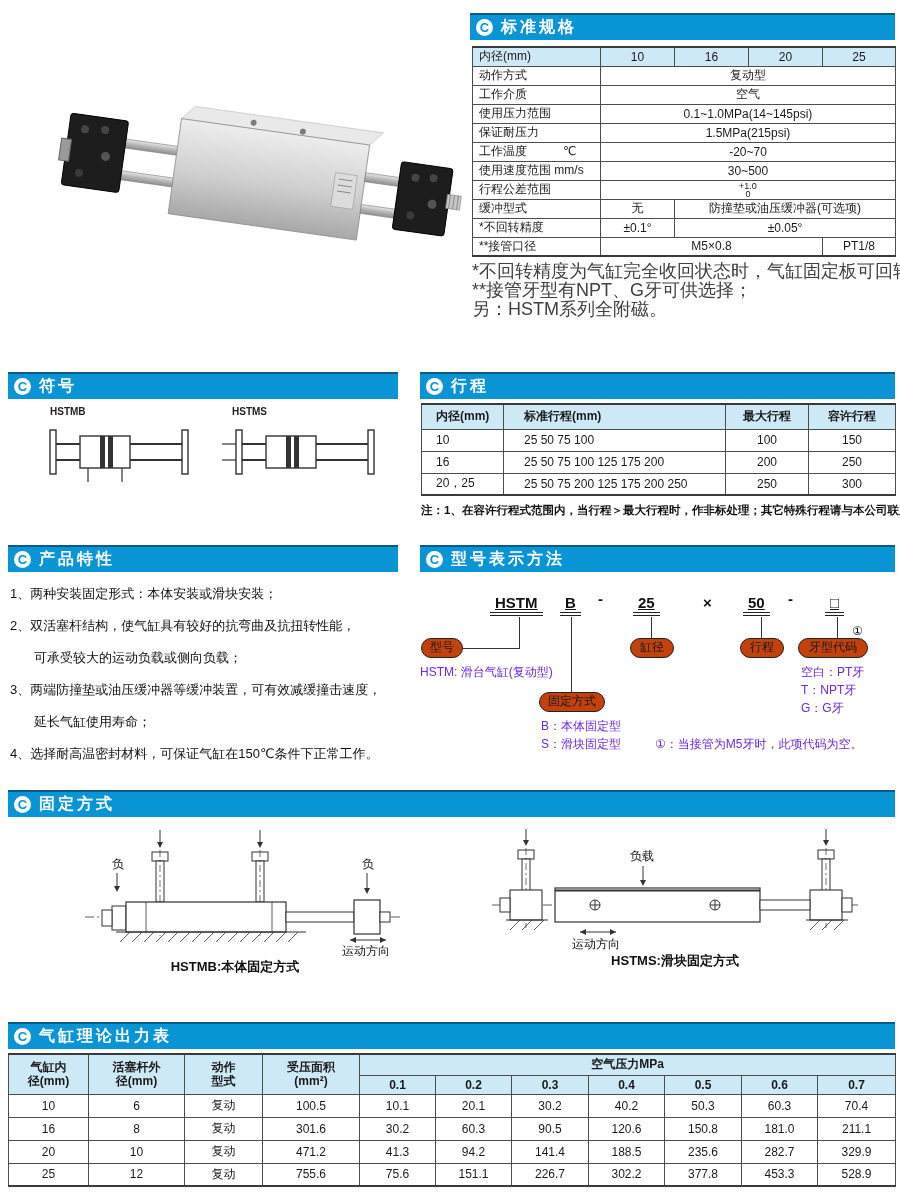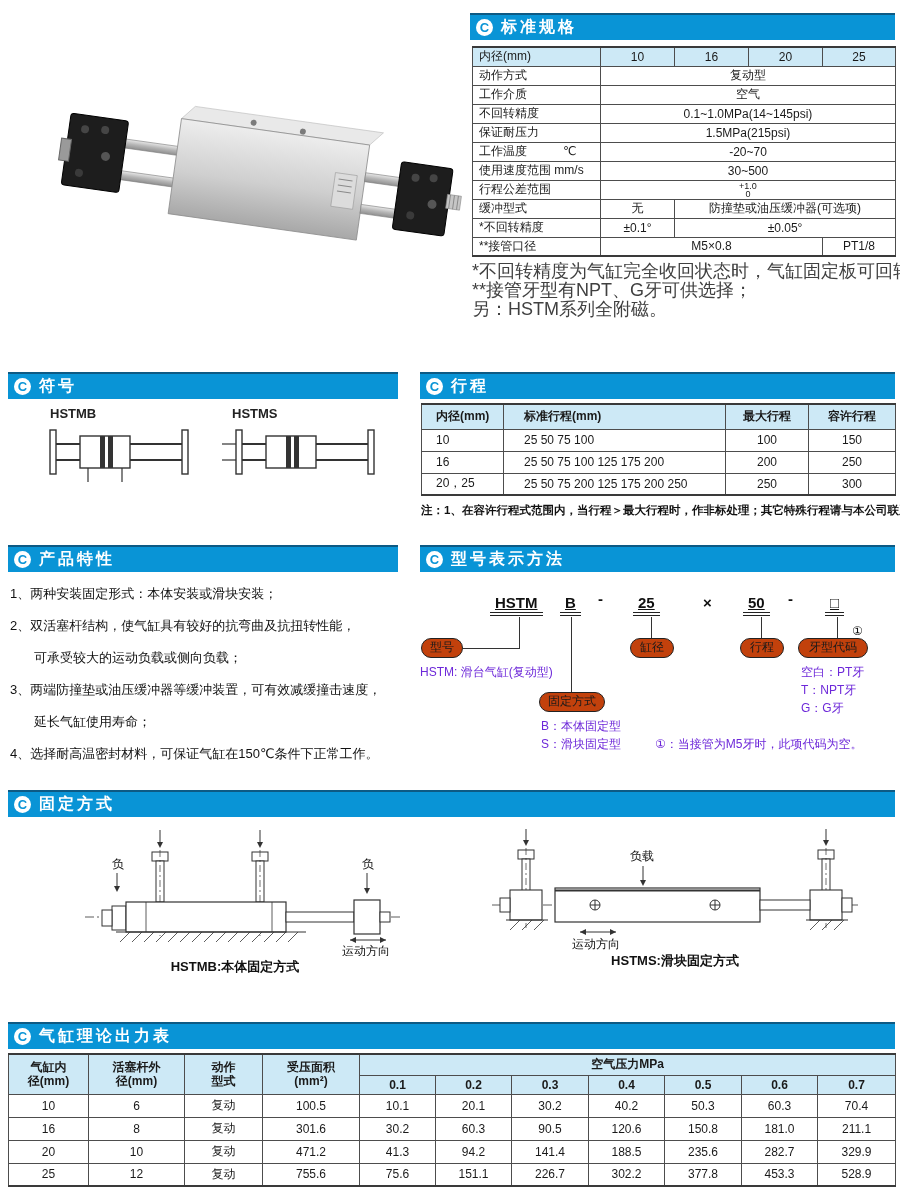--- a/index.html
+++ b/index.html
@@ -29,21 +29,21 @@
   .stroke-table td.hd { height:25px; font-weight:bold; }
   .stroke-table td { height:22px; }
   .stroke-table td.std { text-align:left; padding-left:20px; }
   .stroke-table td.bore { text-align:left; padding-left:14px; }
   .force-table td { height:23px; }
   .force-table td.hd { font-weight:bold; white-space:pre-line; line-height:14px; }
   .force-table td.hd1 { height:21px; font-weight:bold; }
   .force-table td.hd2 { height:19px; font-weight:bold; }
   .tol { display:flex; flex-direction:column; align-items:center; justify-content:center; line-height:8px; font-size:9px; height:18px; }
   .notes { font-size:18px; line-height:19px; color:#404040; white-space:nowrap; }
-  .sym-label { font-size:13px; font-weight:bold; color:#222; }
+  .sym-label { font-size:10px; font-weight:bold; color:#222; }
   .feat-line { font-size:13px; line-height:32px; white-space:nowrap; color:#111; }
   .feat-indent { padding-left:24px; }
   .note-b { font-size:11.5px; font-weight:bold; white-space:nowrap; color:#111; }
   
   .code-part { position:absolute; font-size:15px; font-weight:bold; color:#111; }
   .code-u { border-bottom:4px double #222; padding:0 5px 1px 5px;text-decoration:underline; }
   .oval { position:absolute; border:1.5px solid #222; border-radius:12px; height:20px;
           line-height:17px; text-align:center; font-size:12px; background:#c2410c; white-space:nowrap; }
   .vline { position:absolute; width:1px; background:#333; }
   .hline { position:absolute; height:1px; background:#333; }
@@ -129,21 +129,21 @@
   </tr>
   <tr>
     <td class="lbl">动作方式</td>
     <td colspan="4">复动型</td>
   </tr>
   <tr>
     <td class="lbl">工作介质</td>
     <td colspan="4">空气</td>
   </tr>
   <tr>
-    <td class="lbl">不回转精度</td>
+    <td class="lbl">使用压力范围</td>
     <td colspan="4">0.1~1.0MPa(14~145psi)</td>
   </tr>
   <tr>
     <td class="lbl">保证耐压力</td>
     <td colspan="4">1.5MPa(215psi)</td>
   </tr>
   <tr>
     <td class="lbl">工作温度　　　℃</td>
     <td colspan="4">-20~70</td>
   </tr>

